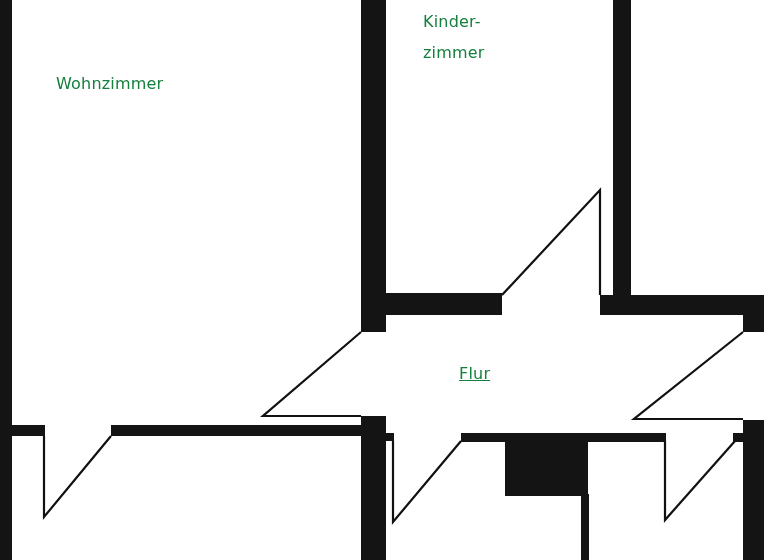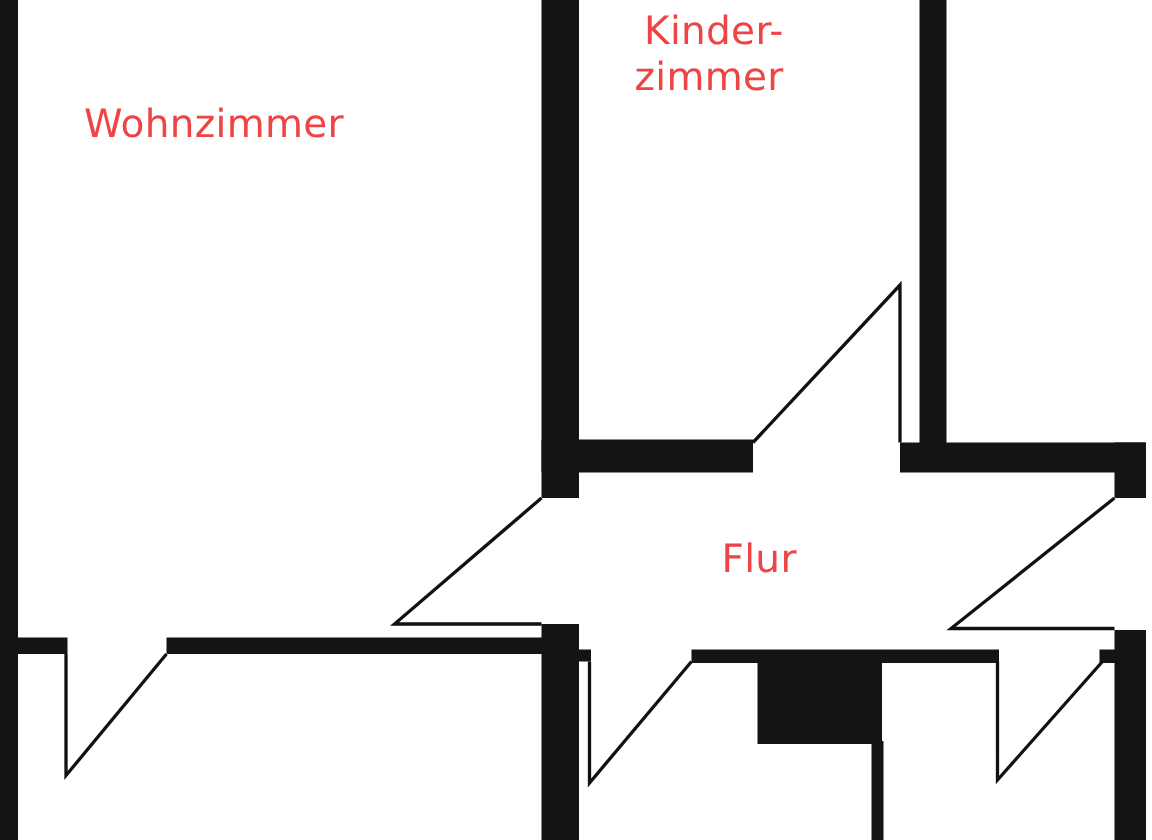--- a/index.html
+++ b/index.html
@@ -18,30 +18,29 @@
       position: absolute;
       left: 0;
       top: 0;
       width: 768px;
       height: 560px;
     }
     .wall { fill: #141414; }
     .door-line { fill: none; stroke: #111111; stroke-width: 2.2; stroke-linejoin: miter; }
     .label {
       position: absolute;
-      color: #ef4444;
-      font-size: 26px;
+      color: #15803d;
+      font-size: 16px;
       line-height: 31px;
       white-space: pre;
       letter-spacing: 0.2px;
-      text-align: right;
     }
     #label-wohnzimmer { left: 56px; top: 68px; }
     #label-kinderzimmer { left: 423px; top: 6px; }
-    #label-flur { left: 481px; top: 358px; }
+    #label-flur { left: 459px; top: 358px; text-decoration: underline; }
   </style>
 </head>
 <body>
 
 <svg id="floorplan" viewBox="0 0 768 560" xmlns="http://www.w3.org/2000/svg">
 
   <rect class="wall" x="0" y="0" width="12" height="560"></rect>
 
   <rect class="wall" x="361" y="0" width="25" height="332"></rect>
 

